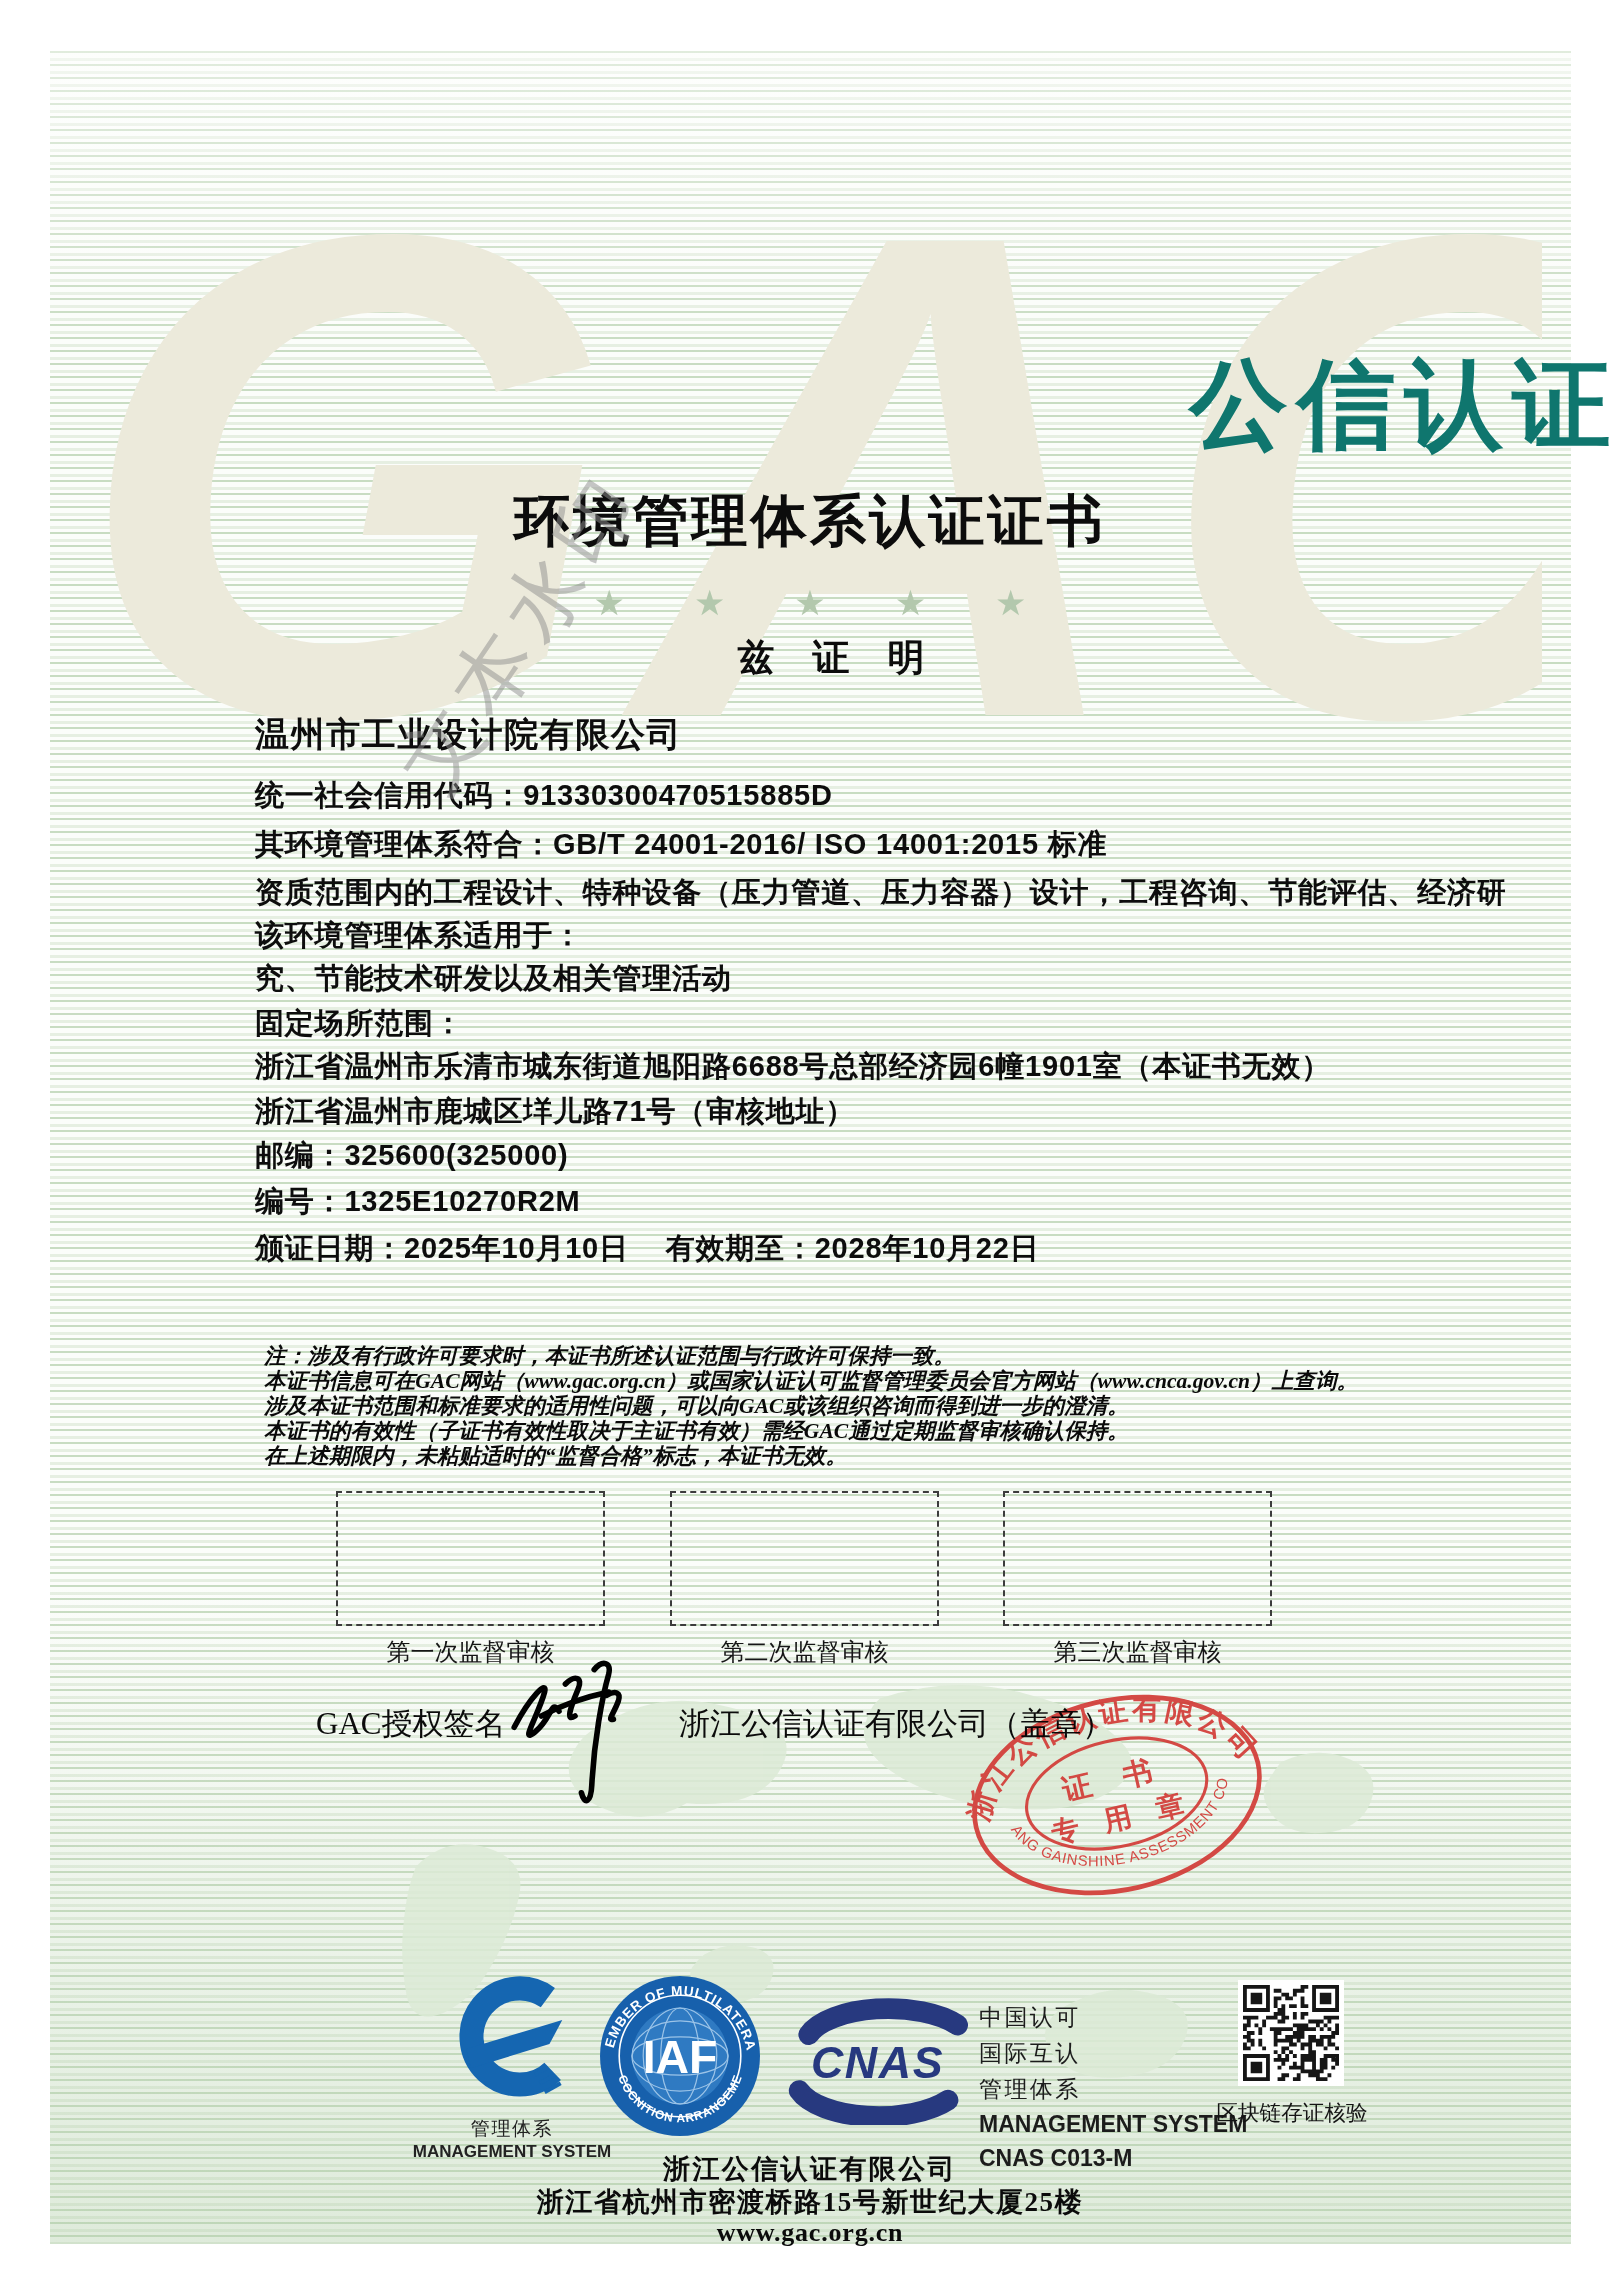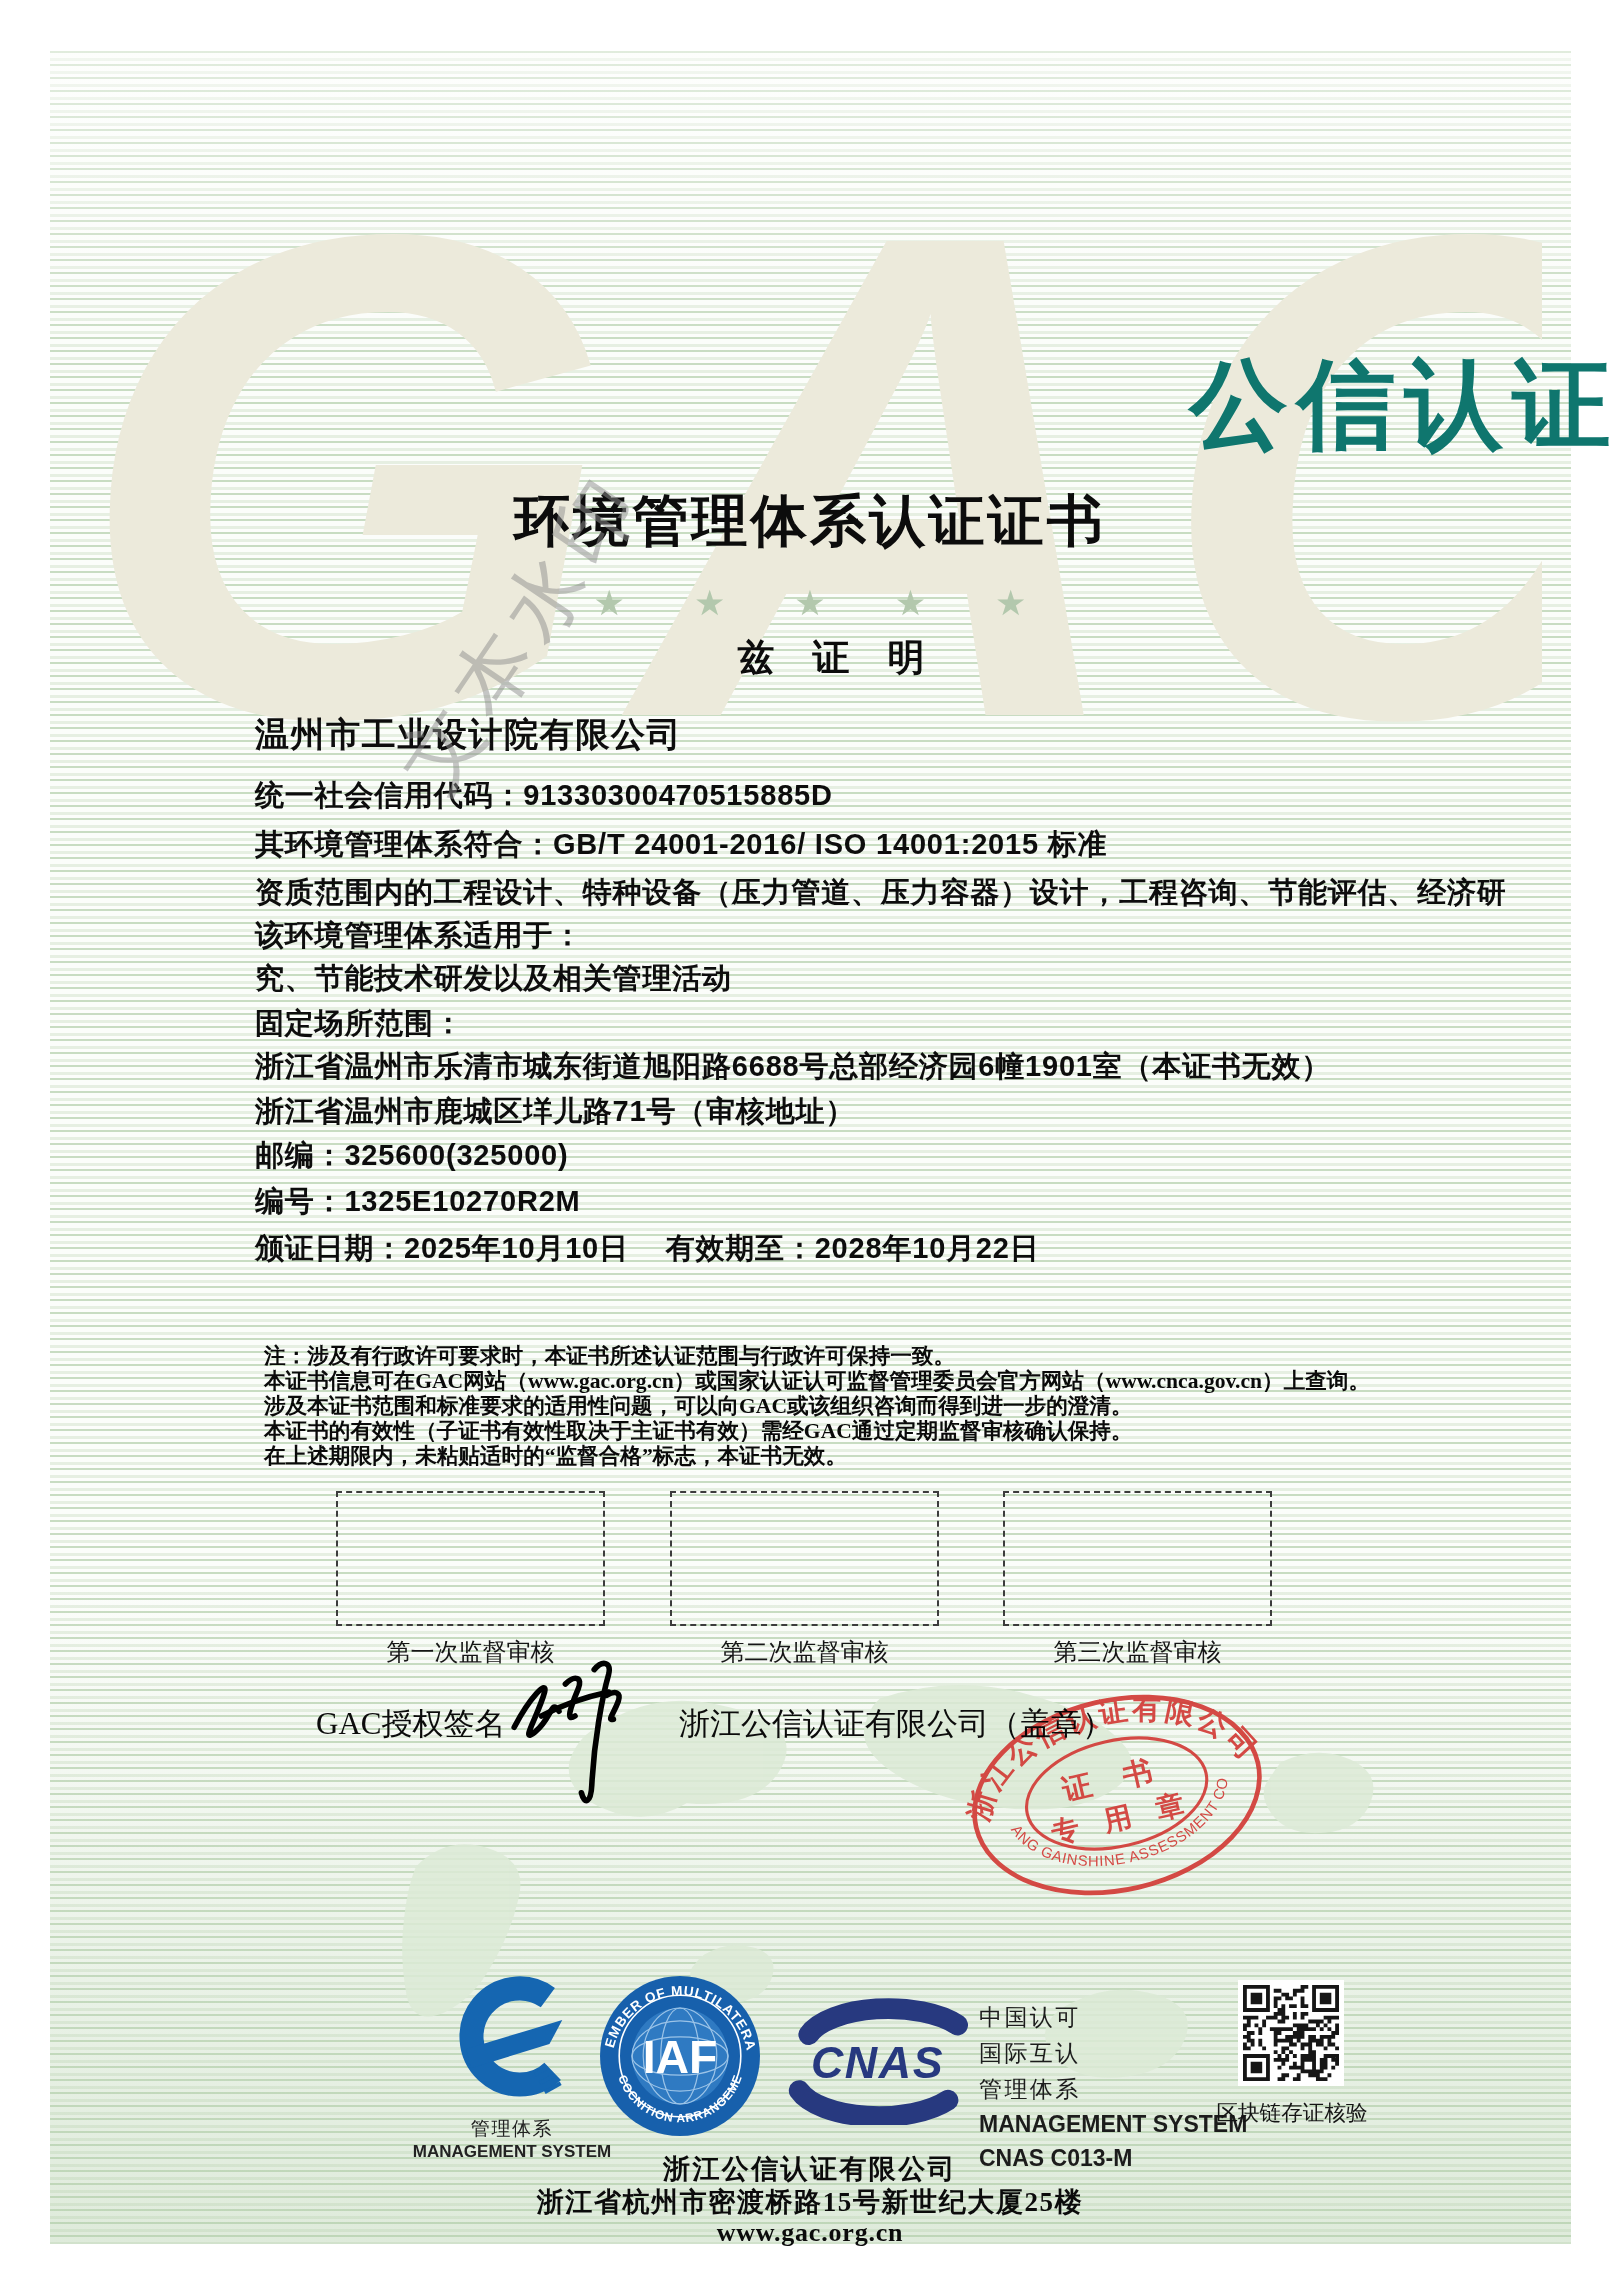--- a/index.html
+++ b/index.html
@@ -37,21 +37,21 @@
     font-family:var(--serif);font-weight:700;font-size:37px;color:#0c0c0c;padding-left:42px;}
   .attest span{letter-spacing:38px;padding-left:38px;}
   .body{position:absolute;left:255px;top:714px;width:1137px;font-weight:700;color:#0d0d0d;}
   .company{font-size:34px;line-height:40px;margin-bottom:24px;letter-spacing:1.6px;}
   .bl{font-size:29px;line-height:35px;letter-spacing:0.8px;white-space:nowrap;}
   .mb18{margin-bottom:14.4px}.mb16{margin-bottom:13px}.mb14{margin-bottom:11.2px}
   .mb12{margin-bottom:9.6px}.mb10{margin-bottom:8px}
   .dates .valid{margin-left:28px;}
   .notes{position:absolute;left:264px;top:1344px;font-family:var(--serif);font-weight:700;
     font-size:21.6px;line-height:25px;color:#0a0a0a;}
-  .notes div{white-space:nowrap;}
+  .notes div{white-space:nowrap;font-style:italic;}
   .sbox{position:absolute;top:1491px;width:269px;height:135px;border:2.4px dashed #3c3c3c;}
   .b1{left:336px}.b2{left:670px}.b3{left:1003px}
   .slabel{position:absolute;top:1636px;width:269px;text-align:center;
     font-family:var(--serif);font-size:24px;color:#151515;}
   .sign-label{position:absolute;left:316px;top:1703px;font-family:var(--serif);font-size:31px;color:#0b0b0b;}
   .seal-holder{position:absolute;left:679px;top:1703px;font-family:var(--serif);font-size:31px;color:#0b0b0b;}
   .signature{position:absolute;left:495px;top:1644px;}
   .stamp{position:absolute;left:960px;top:1694px;transform:rotate(-13deg);
     mix-blend-mode:multiply;opacity:.92;z-index:6;}
   .gac-logo{position:absolute;left:442px;top:1972px;}

